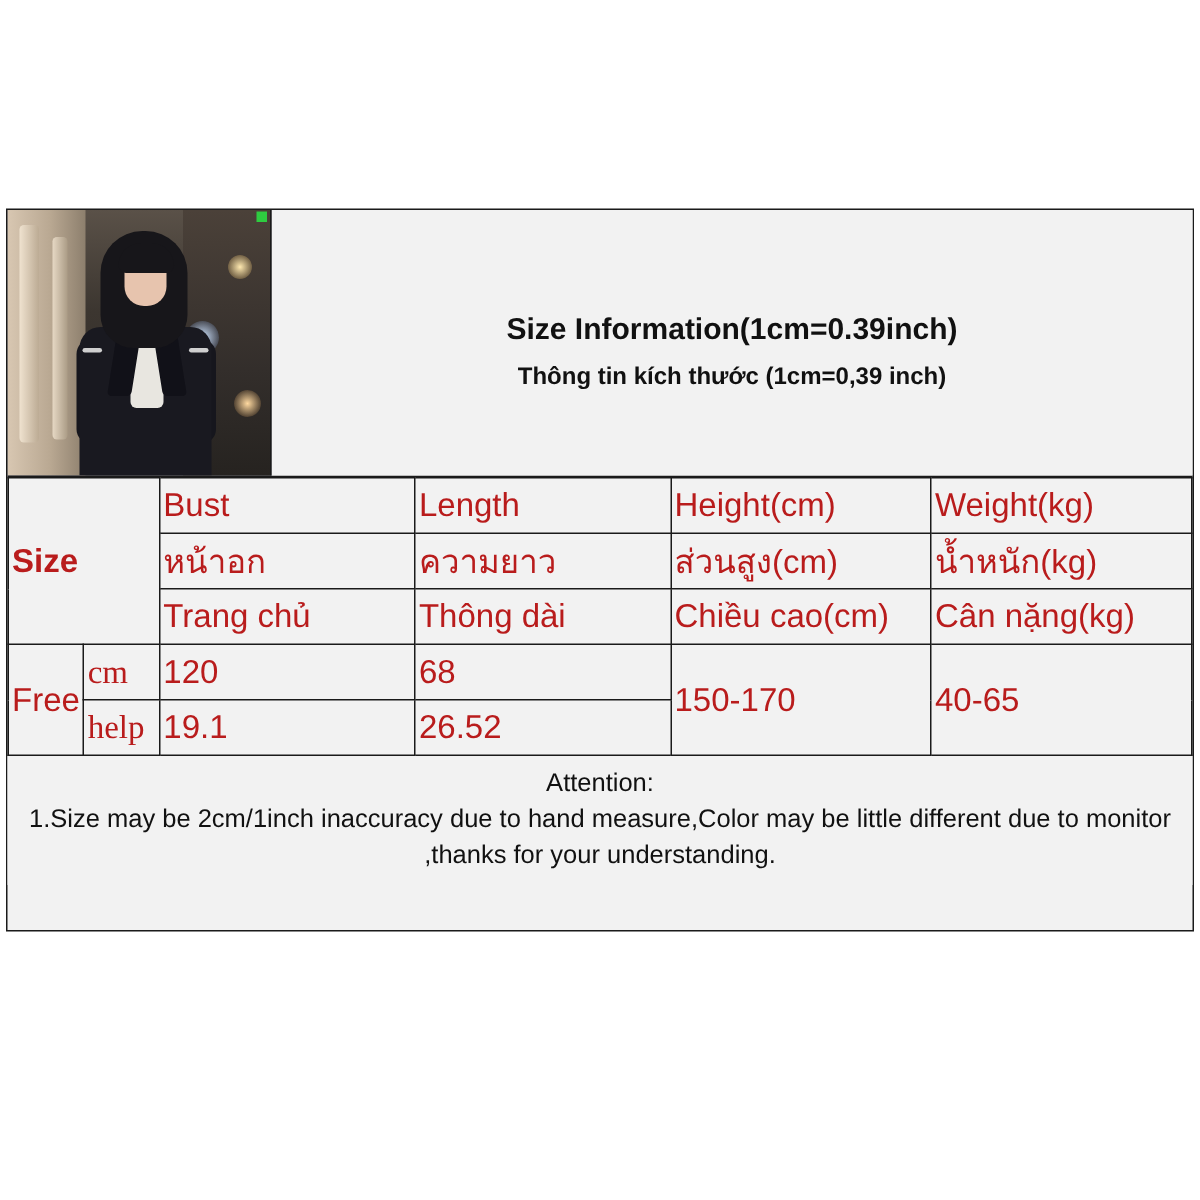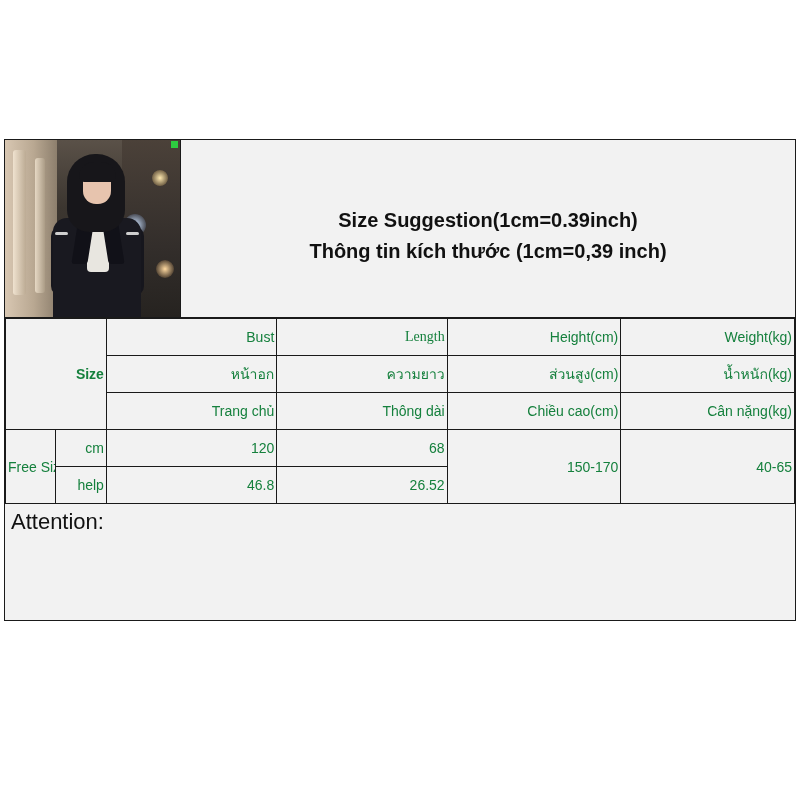--- a/index.html
+++ b/index.html
@@ -142,65 +142,66 @@
     box-sizing: border-box;
   }
   .title-line {
     font-weight: bold;
     color: #111111;
     font-size: 20px;
     line-height: 31px;
     white-space: nowrap;
   }
   .title-line.l2 { font-size: 20px; }
-  .title-line.l3 { font-size: 20px; }
+  .title-line.l3 { font-size: 16px; }
 
   
   table.size-table {
     width: 100%;
     border-collapse: collapse;
     table-layout: fixed;
   }
   table.size-table td {
     border: 1px solid #1a1a1a;
-    text-align: right;
+    text-align: left;
     vertical-align: middle;
-    color: #15803d;
-    background: #f2f2f2;
-    font-size: 14px;
+    color: #b91c1c;
+    background: #f2f2f2;
+    font-size: 22px;
     height: 36px;
     padding: 0 2px;
     overflow: hidden;
     white-space: nowrap;
   }
   td.col-size { width: 88px; }
-  td.col-unit { width: 88px; }
+  td.col-unit { width: 88px; font-family: Liberation Serif, serif; }
   td.col-bust { width: 152px; }
-  td.col-len  { width: 152px; font-family: Liberation Serif, serif; }
+  td.col-len  { width: 152px; }
   td.col-hgt  { width: 155px; }
   td.col-wgt  { width: 155px; }
 
   .hdr { font-size: 17px; }
   .size-word {
     font-size: 27px;
     font-weight: bold;
   }
   .freesize-word {
     font-size: 17px;
     font-weight: normal;
   }
   .val { font-size: 18px; }
 
   
   .attention {
     padding: 6px 6px 8px 6px;
     background: #f2f2f2;
-    font-size: 22px;
+    font-size: 17px;
     color: #111111;
     line-height: 24px;
+    text-align: center;
   }
   .attention div { white-space: normal; }
 </style>
 </head>
 <body>
 
 <div class="page">
   <div class="card">
 
     <div class="top-band">
@@ -222,21 +223,21 @@
         <div class="ph-lapel-r"></div>
         <div class="ph-stripe"></div>
         <div class="ph-stripe2"></div>
         <div class="ph-hair"></div>
         <div class="ph-face"></div>
         <div class="ph-hair-front"></div>
         <div class="ph-green"></div>
       </div>
 
       <div class="title-box">
-        <div class="title-line l1">Size Suggestion(1cm=0.39inch)</div>
+        <div class="title-line l1">Size Information(1cm=0.39inch)</div>
         <div class="title-line l3">Thông tin kích thước (1cm=0,39 inch)</div>
       </div>
     </div>
 
     <table class="size-table">
       <tbody>
         <tr>
           <td class="col-size size-word" rowspan="3" colspan="2">Size</td>
           <td class="col-bust hdr">Bust</td>
           <td class="col-len hdr">Length</td>
@@ -258,24 +259,25 @@
         <tr>
           <td class="col-size freesize-word" rowspan="2">Free Size</td>
           <td class="col-unit">cm</td>
           <td class="val">120</td>
           <td class="val">68</td>
           <td class="val" rowspan="2">150-170</td>
           <td class="val" rowspan="2">40-65</td>
         </tr>
         <tr>
           <td class="col-unit">help</td>
-          <td class="val">46.8</td>
+          <td class="val">19.1</td>
           <td class="val">26.52</td>
         </tr>
       </tbody>
     </table>
 
     <div class="attention">
       <div>Attention:</div>
+      <div>1.Size may be 2cm/1inch inaccuracy due to hand measure,Color may be little different due to monitor ,thanks for your understanding.</div>
     </div>
 
   </div>
 </div>
 
 </body></html>

